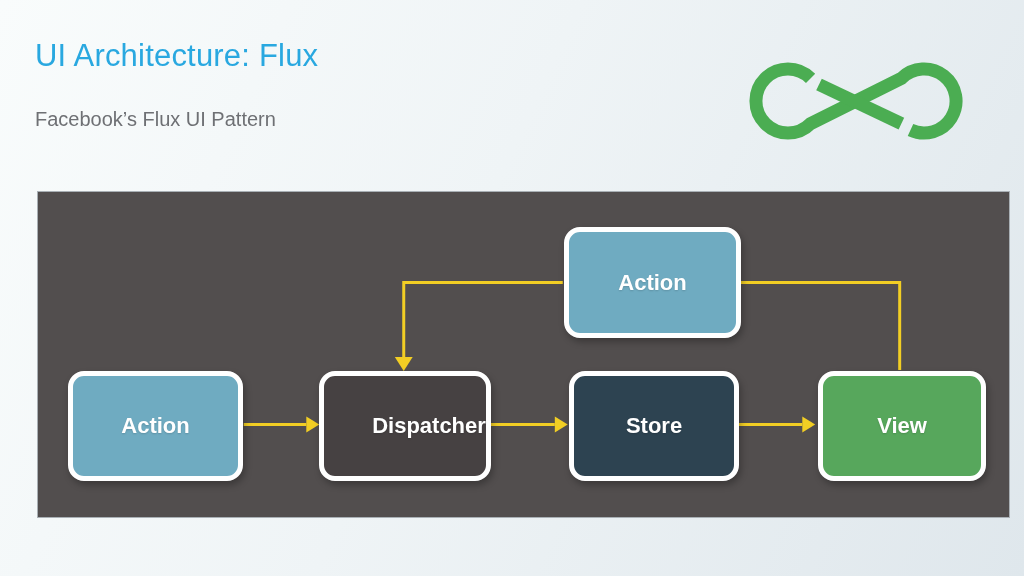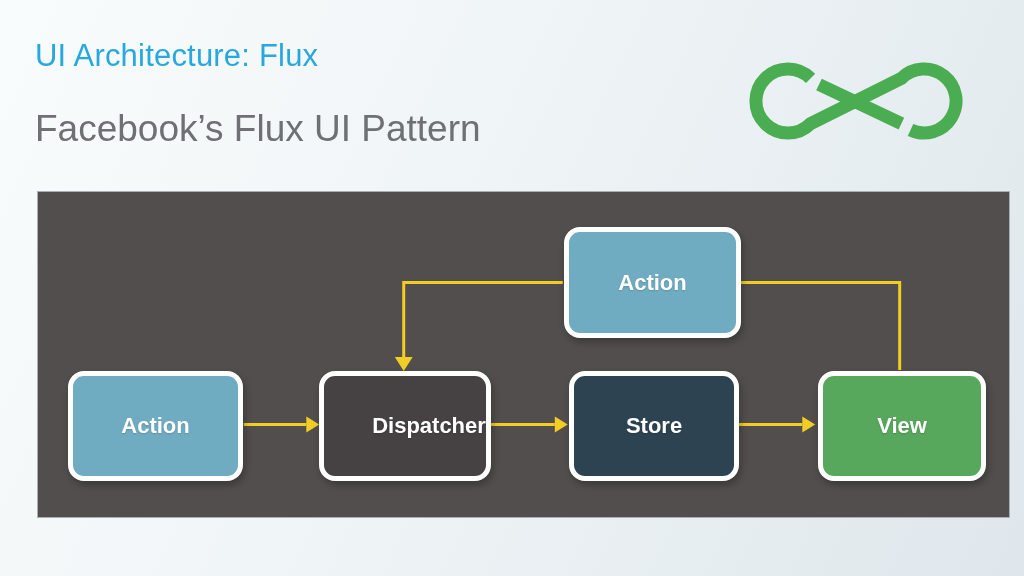--- a/index.html
+++ b/index.html
@@ -11,21 +11,21 @@
   }
   .slide { position: absolute; inset: 0; }
 
   .slide-title {
     position: absolute; left: 35px; top: 38px;
     font-size: 31px; font-weight: 300; letter-spacing: 0.2px;
     color: #29a8e0;
   }
   .slide-subtitle {
     position: absolute; left: 35px; top: 108px;
-    font-size: 37px; font-weight: 300;
+    font-size: 20px; font-weight: 300;
     color: #6e7074;
   }
 
   .logo {
     position: absolute; left: 748px; top: 56px; width: 216px; height: 90px;
   }
 
   .diagram {
     position: absolute; left: 37px; top: 191px; width: 973px; height: 327px;
     background: #524e4e;

